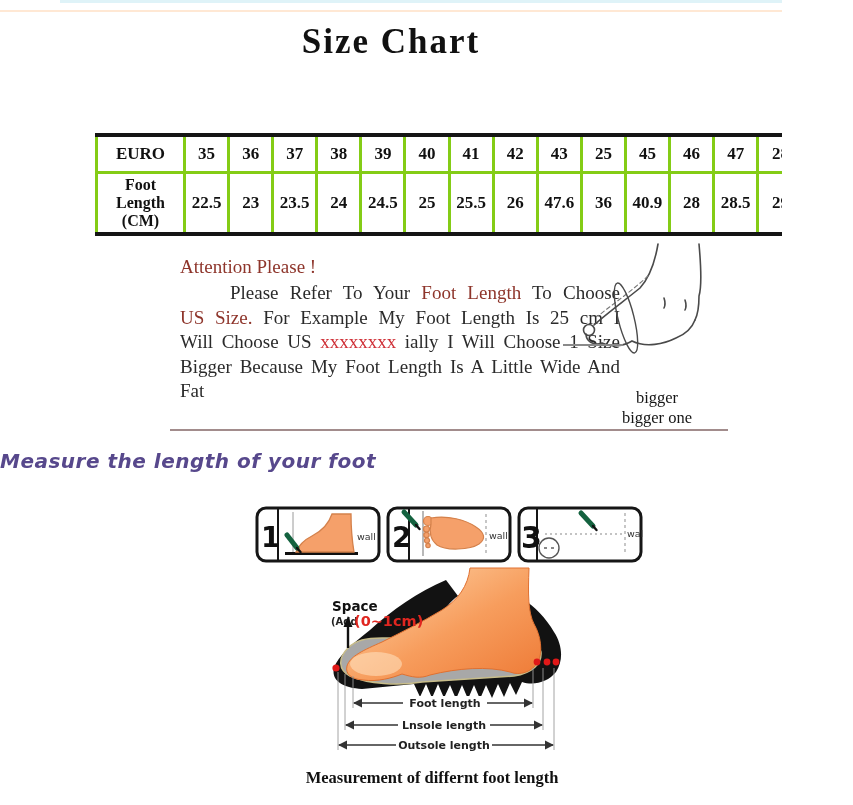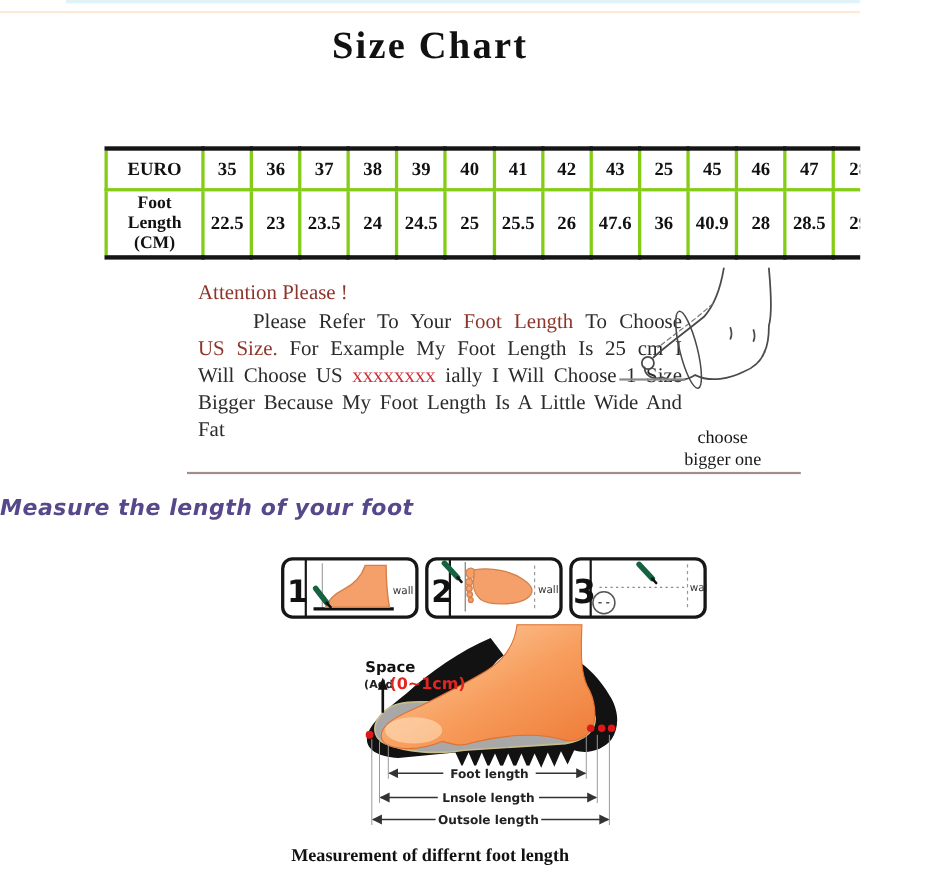--- a/index.html
+++ b/index.html
@@ -65,21 +65,21 @@
 
   
   .steps{position:absolute;left:255px;top:506px;width:393px;height:57px;display:flex;gap:5px;}
   .steps svg{display:block;}
 
   
   .diagram{position:absolute;left:318px;top:558px;}
 
   .caption{
     position:absolute;left:0;top:768px;width:100%;text-align:center;
-    font-size:16.5px;font-weight:bold;color:#111;
+    font-size:16.5px;font-weight:bold;color:#111;padding-left:41px;
   }
   svg text{font-family:"DejaVu Sans",sans-serif;}
 </style>
 </head>
 <body>
 
 <div class="page">
 
   <div class="strip-blue"></div>
   <div class="strip-peach"></div>
@@ -140,21 +140,21 @@
       <path d="M8,96 C8,103 15,108 24,105 C34,110 46,108 54,103 C68,110 86,106 98,100 C108,96 114,90 117,82"></path>
       <path d="M121,6 C123,28 124,48 121,58 C121,68 120,76 117,82"></path>
       <ellipse cx="48" cy="80" rx="8" ry="36" transform="rotate(-14 48 80)" stroke-width="1.4"></ellipse>
       <path d="M86,60 q2,6 0,10"></path>
       <path d="M107,62 q2,6 0,10"></path>
     </g>
   </svg>
   <div class="wide-line"></div>
 
   <div class="choose-note">
-    <div>choose</div>
+    <div>bigger</div>
     <div>bigger one</div>
   </div>
 
   <div class="rule"></div>
 
   <div class="measure-head">Measure the length of your foot</div>
 
   <div class="steps">
 
     <svg width="126" height="57" viewBox="0 0 126 57">

